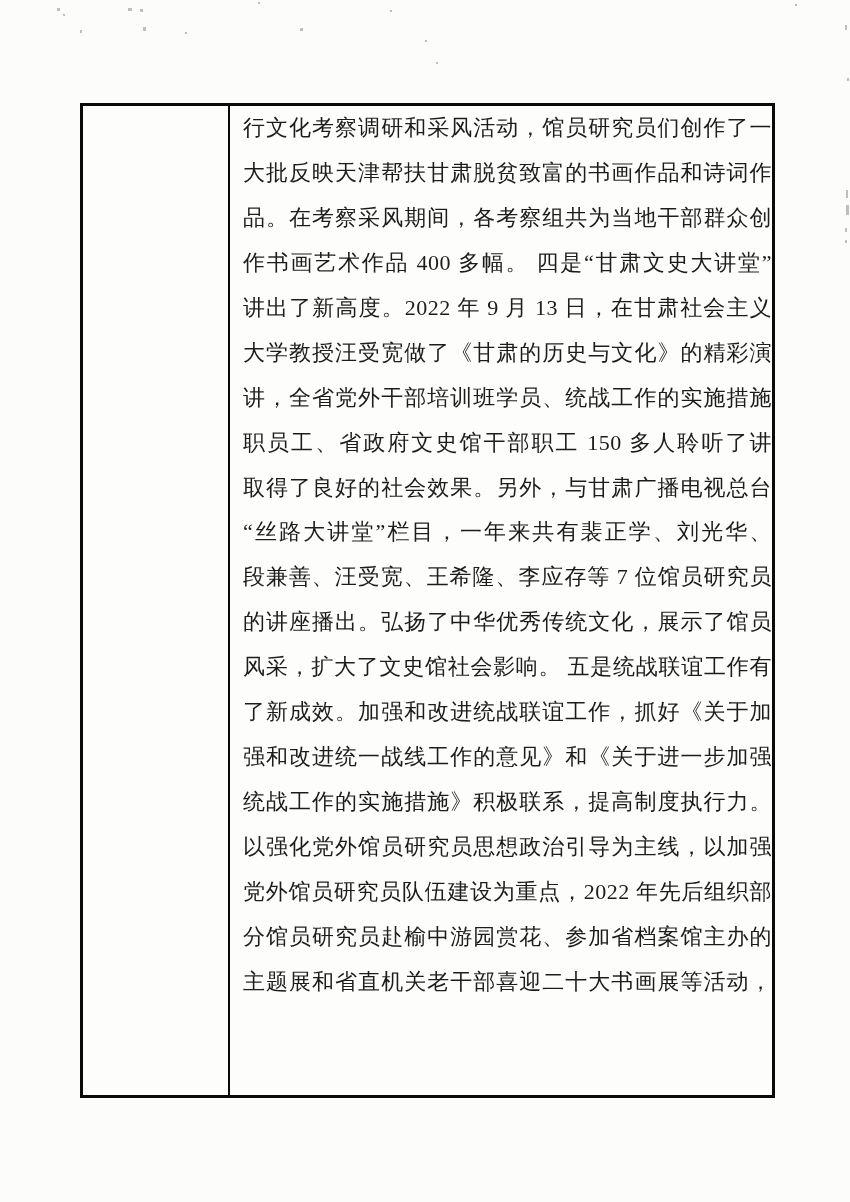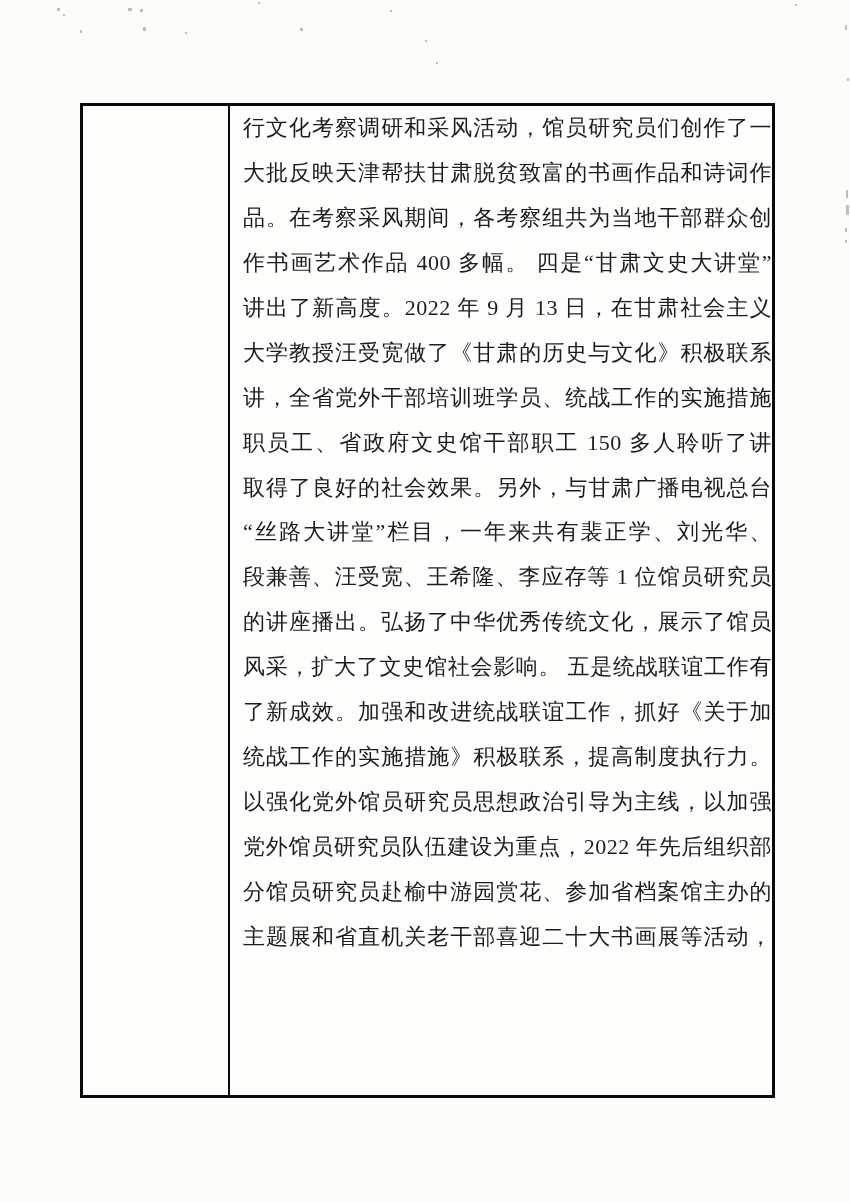--- a/index.html
+++ b/index.html
@@ -83,29 +83,30 @@
   <div class="speckle" style="left:845px;top:240px;width:2px;height:3px;"></div>
 
   <div class="report-table">
     <div class="cell-left"></div>
     <div class="cell-right">
       <div class="line">行文化考察调研和采风活动，馆员研究员们创作了一</div>
       <div class="line">大批反映天津帮扶甘肃脱贫致富的书画作品和诗词作</div>
       <div class="line">品。在考察采风期间，各考察组共为当地干部群众创</div>
       <div class="line">作书画艺术作品 400 多幅。 四是“甘肃文史大讲堂”</div>
       <div class="line">讲出了新高度。2022 年 9 月 13 日，在甘肃社会主义</div>
-      <div class="line">大学教授汪受宽做了《甘肃的历史与文化》积极联系</div>
+      <div class="line">大学教授汪受宽做了《甘肃的历史与文化》的精彩演</div>
       <div class="line">讲，全省党外干部培训班学员、统战工作的实施措施</div>
       <div class="line">职员工、省政府文史馆干部职工 150 多人聆听了讲座，</div>
       <div class="line">取得了良好的社会效果。另外，与甘肃广播电视总台</div>
       <div class="line">“丝路大讲堂”栏目，一年来共有裴正学、刘光华、</div>
-      <div class="line">段兼善、汪受宽、王希隆、李应存等 1 位馆员研究员</div>
+      <div class="line">段兼善、汪受宽、王希隆、李应存等 7 位馆员研究员</div>
       <div class="line">的讲座播出。弘扬了中华优秀传统文化，展示了馆员</div>
       <div class="line">风采，扩大了文史馆社会影响。 五是统战联谊工作有</div>
       <div class="line">了新成效。加强和改进统战联谊工作，抓好《关于加</div>
+      <div class="line">强和改进统一战线工作的意见》和《关于进一步加强</div>
       <div class="line">统战工作的实施措施》积极联系，提高制度执行力。</div>
       <div class="line">以强化党外馆员研究员思想政治引导为主线，以加强</div>
       <div class="line">党外馆员研究员队伍建设为重点，2022 年先后组织部</div>
       <div class="line">分馆员研究员赴榆中游园赏花、参加省档案馆主办的</div>
       <div class="line">主题展和省直机关老干部喜迎二十大书画展等活动，</div>
     </div>
   </div>
 
 </div>
 

